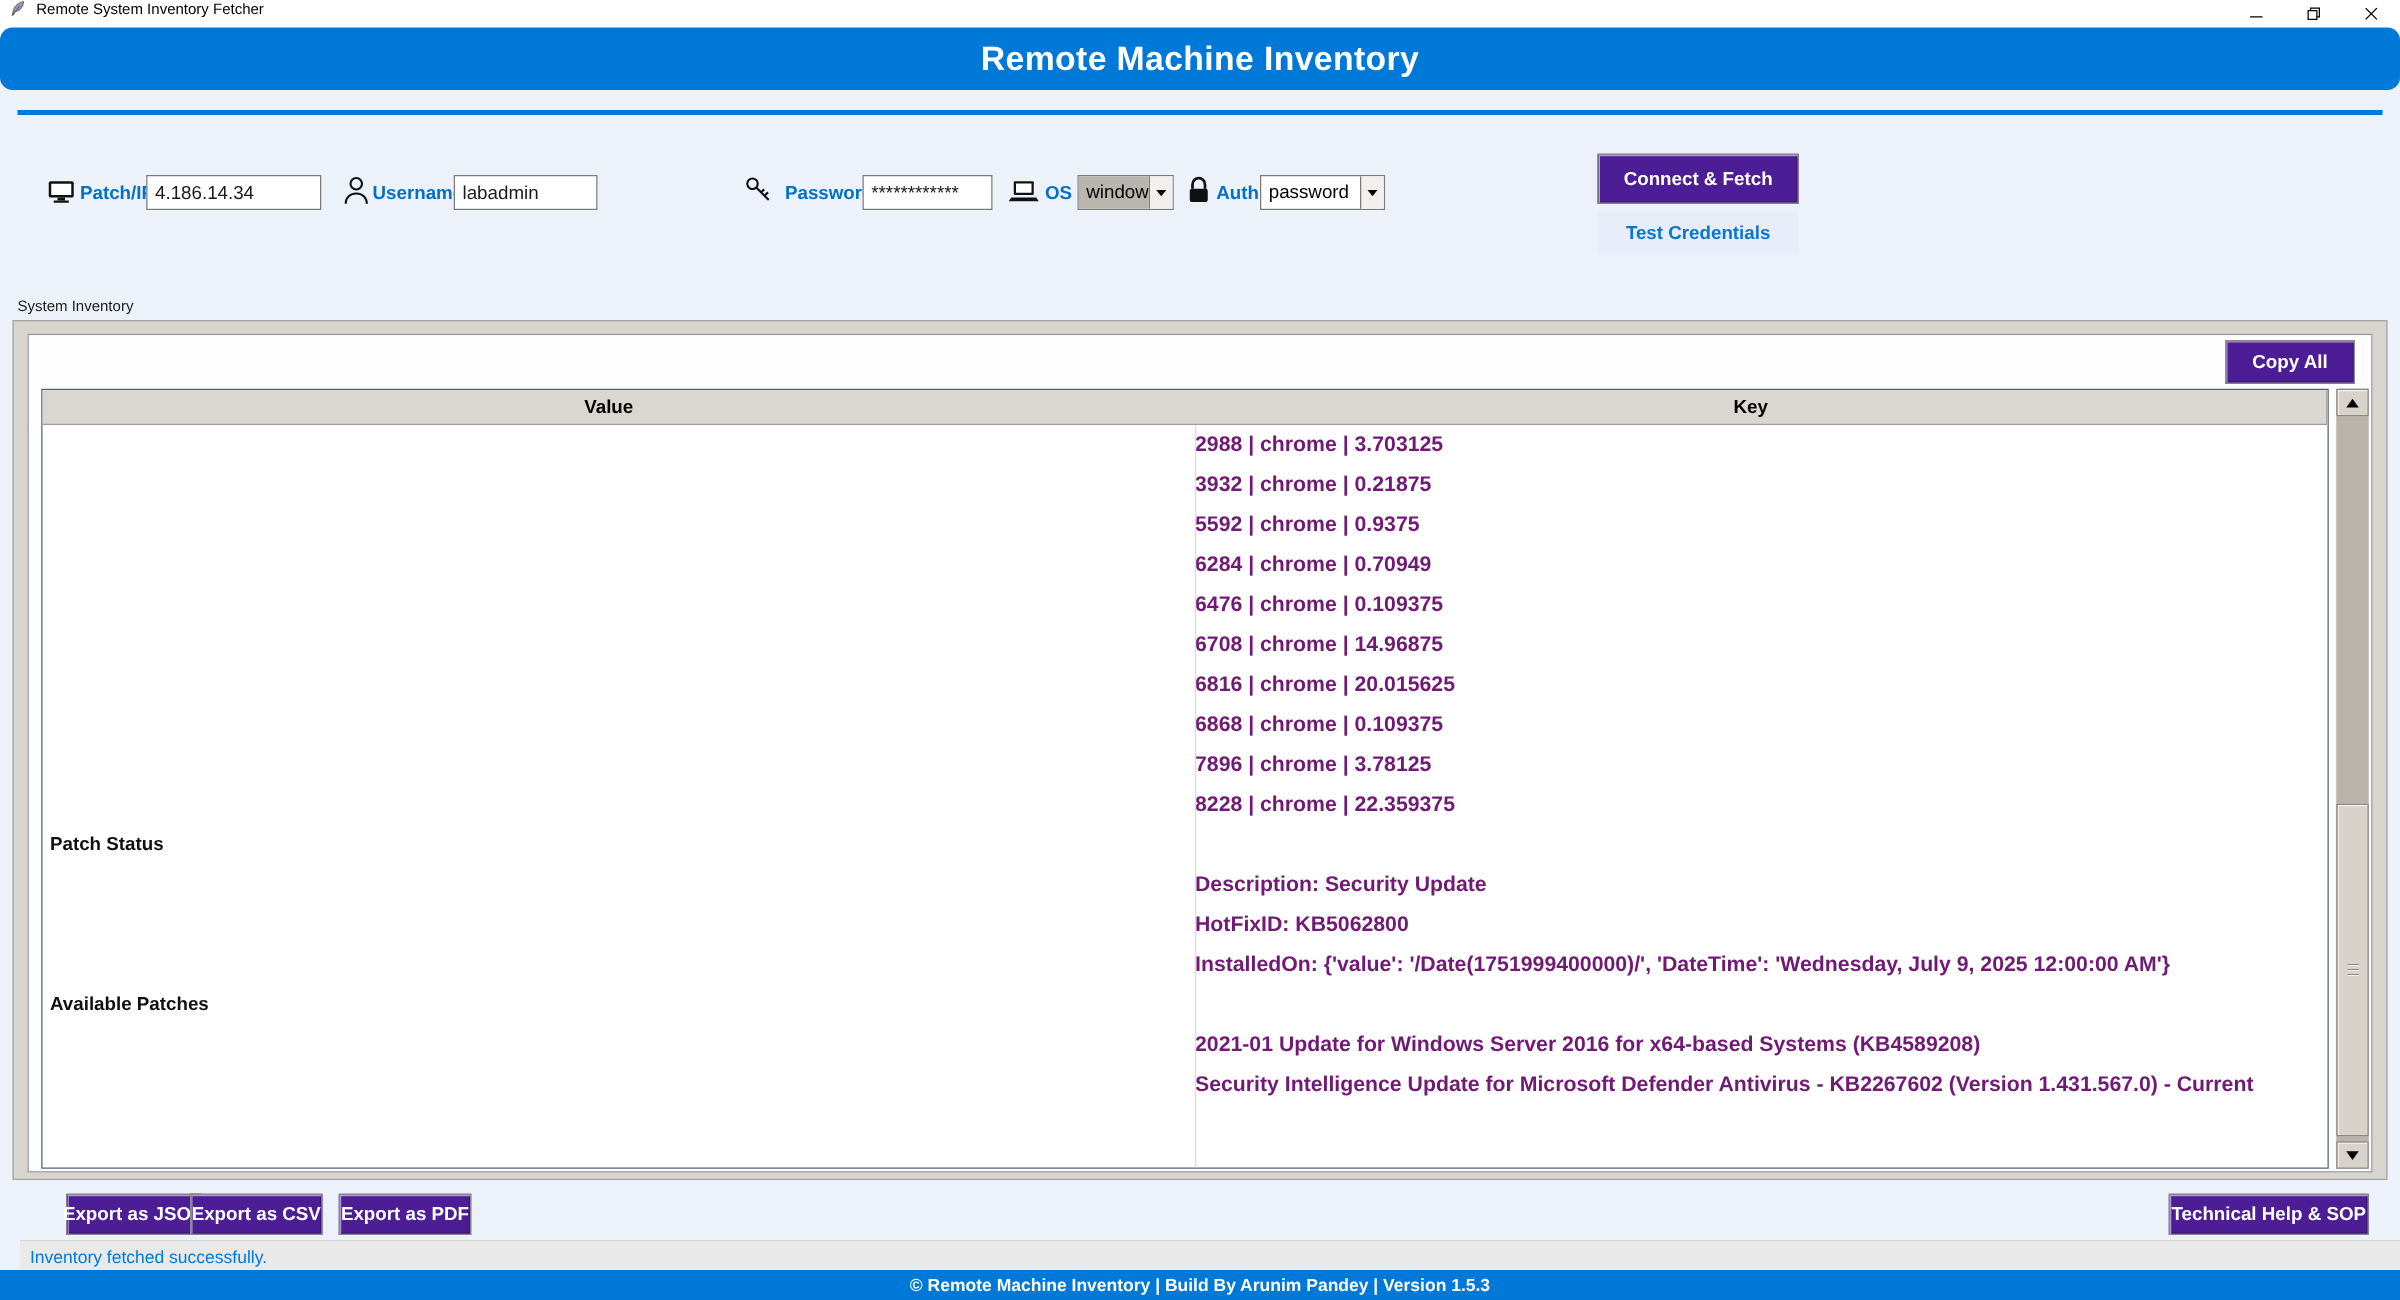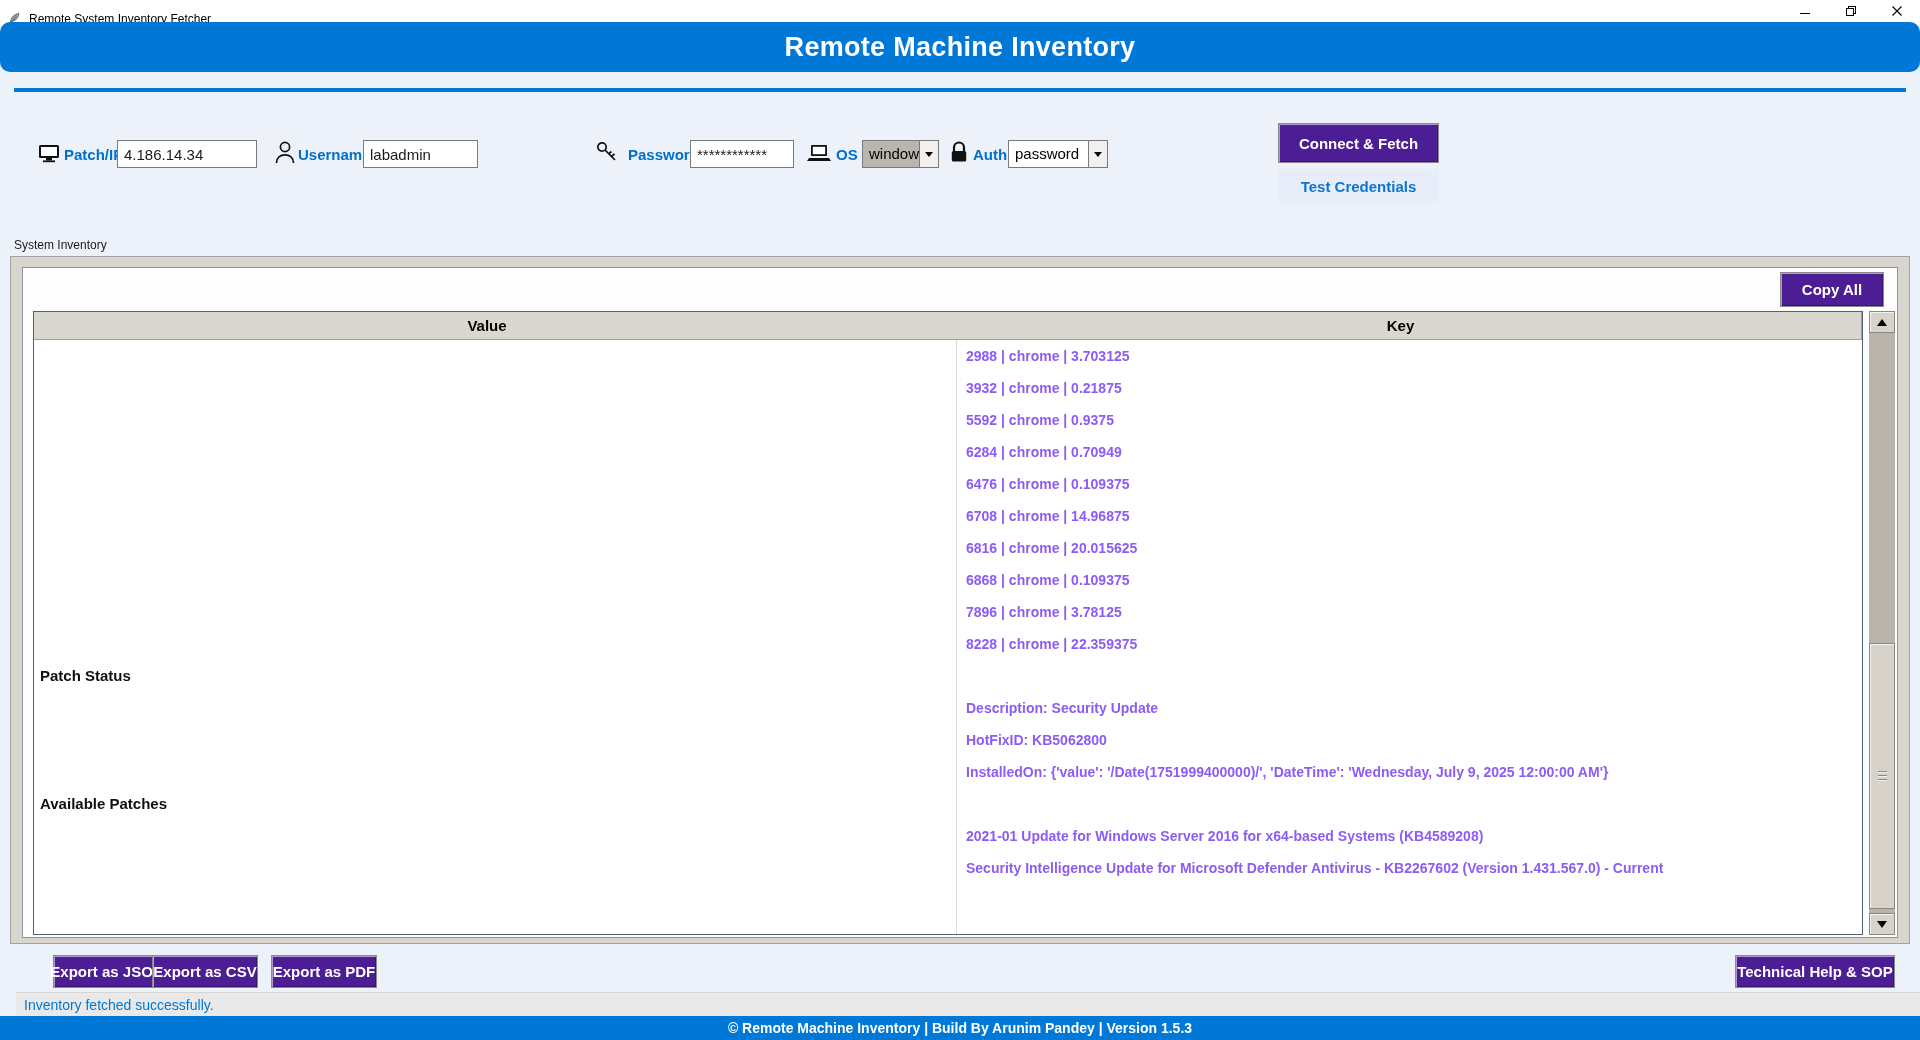--- a/index.html
+++ b/index.html
@@ -1,21 +1,21 @@
 <!DOCTYPE html>
 <html><head>
 <meta charset="utf-8">
 <style>
   * { margin:0; padding:0; box-sizing:border-box; }
   html,body { width:1920px; height:1040px; overflow:hidden;
     font-family:"Liberation Sans","DejaVu Sans",sans-serif; background:#edf2fa; }
 
   
   .titlebar { position:absolute; left:0; top:0; width:1920px; height:37px;
-    background:#ffffff; display:flex; align-items:center; }
+    background:#ffffff; display:flex; align-items:flex-start; }
   .titlebar-icon { margin-left:7px; width:14px; height:14px; display:flex; align-items:center; }
   .titlebar-text { margin-left:8px; font-size:12px; color:#000; }
   .win-controls { position:absolute; right:0; top:0; height:22px; display:flex; }
   .win-btn { width:46px; height:22px; display:flex; align-items:center; justify-content:center; cursor:default; }
 
   
   .app-header { position:absolute; left:0; top:22px; width:1920px; height:50px;
     background:#0078d7; display:flex; align-items:center; justify-content:center;border-radius:10px; }
   .app-header-title { color:#ffffff; font-size:27px; font-weight:bold; letter-spacing:.3px; }
 
@@ -49,21 +49,21 @@
   
   .inv-table { position:absolute; left:33px; top:311px; width:1830px; height:624px;
     border:1px solid #4f6374; background:#ffffff; overflow:hidden; }
   .inv-head { display:flex; height:28px; background:#dad7d0; border-bottom:1px solid #a09d95; }
   .inv-head-cell { font-size:15px; font-weight:bold; color:#000; text-align:center; line-height:27px; }
   .inv-head-cell.key { width:922px; border-right:1px solid #a09d95; }
   .inv-head-cell.value { flex:1; }
   .col-sep { position:absolute; left:922px; top:28px; bottom:0; width:1px; background:#dedcd6; }
   .inv-row { display:flex; height:32px; line-height:32px; white-space:nowrap; }
   .cell-key { width:922px; padding-left:6px; font-size:15px; font-weight:bold; color:#101010; overflow:hidden; }
-  .cell-value { flex:1; padding-left:10px; font-size:14px; font-weight:600; color:#8b5cf6; overflow:hidden; }
+  .cell-value { flex:1; font-size:17px; font-weight:600; color:#701a75; overflow:hidden; }
 
   
   .vscroll { position:absolute; left:1869px; top:311px; width:26px; height:624px; background:#b8b4ab; }
   .sb-btn { position:absolute; left:0; width:26px; height:22px; background:#d7d3cb;
     border:1px solid #8c8880; box-shadow:inset 1px 1px 0 #f5f3ef; display:flex; align-items:center; justify-content:center; }
   .sb-up { top:0; } .sb-down { bottom:0; }
   .sb-tri-up { width:0; height:0; border-left:5px solid transparent; border-right:5px solid transparent; border-bottom:7px solid #000; }
   .sb-tri-down { width:0; height:0; border-left:5px solid transparent; border-right:5px solid transparent; border-top:7px solid #000; }
   .sb-thumb { position:absolute; left:0; top:332px; width:26px; height:266px; background:#d7d3cb;
     border:1px solid #8c8880; box-shadow:inset 1px 1px 0 #f5f3ef;

